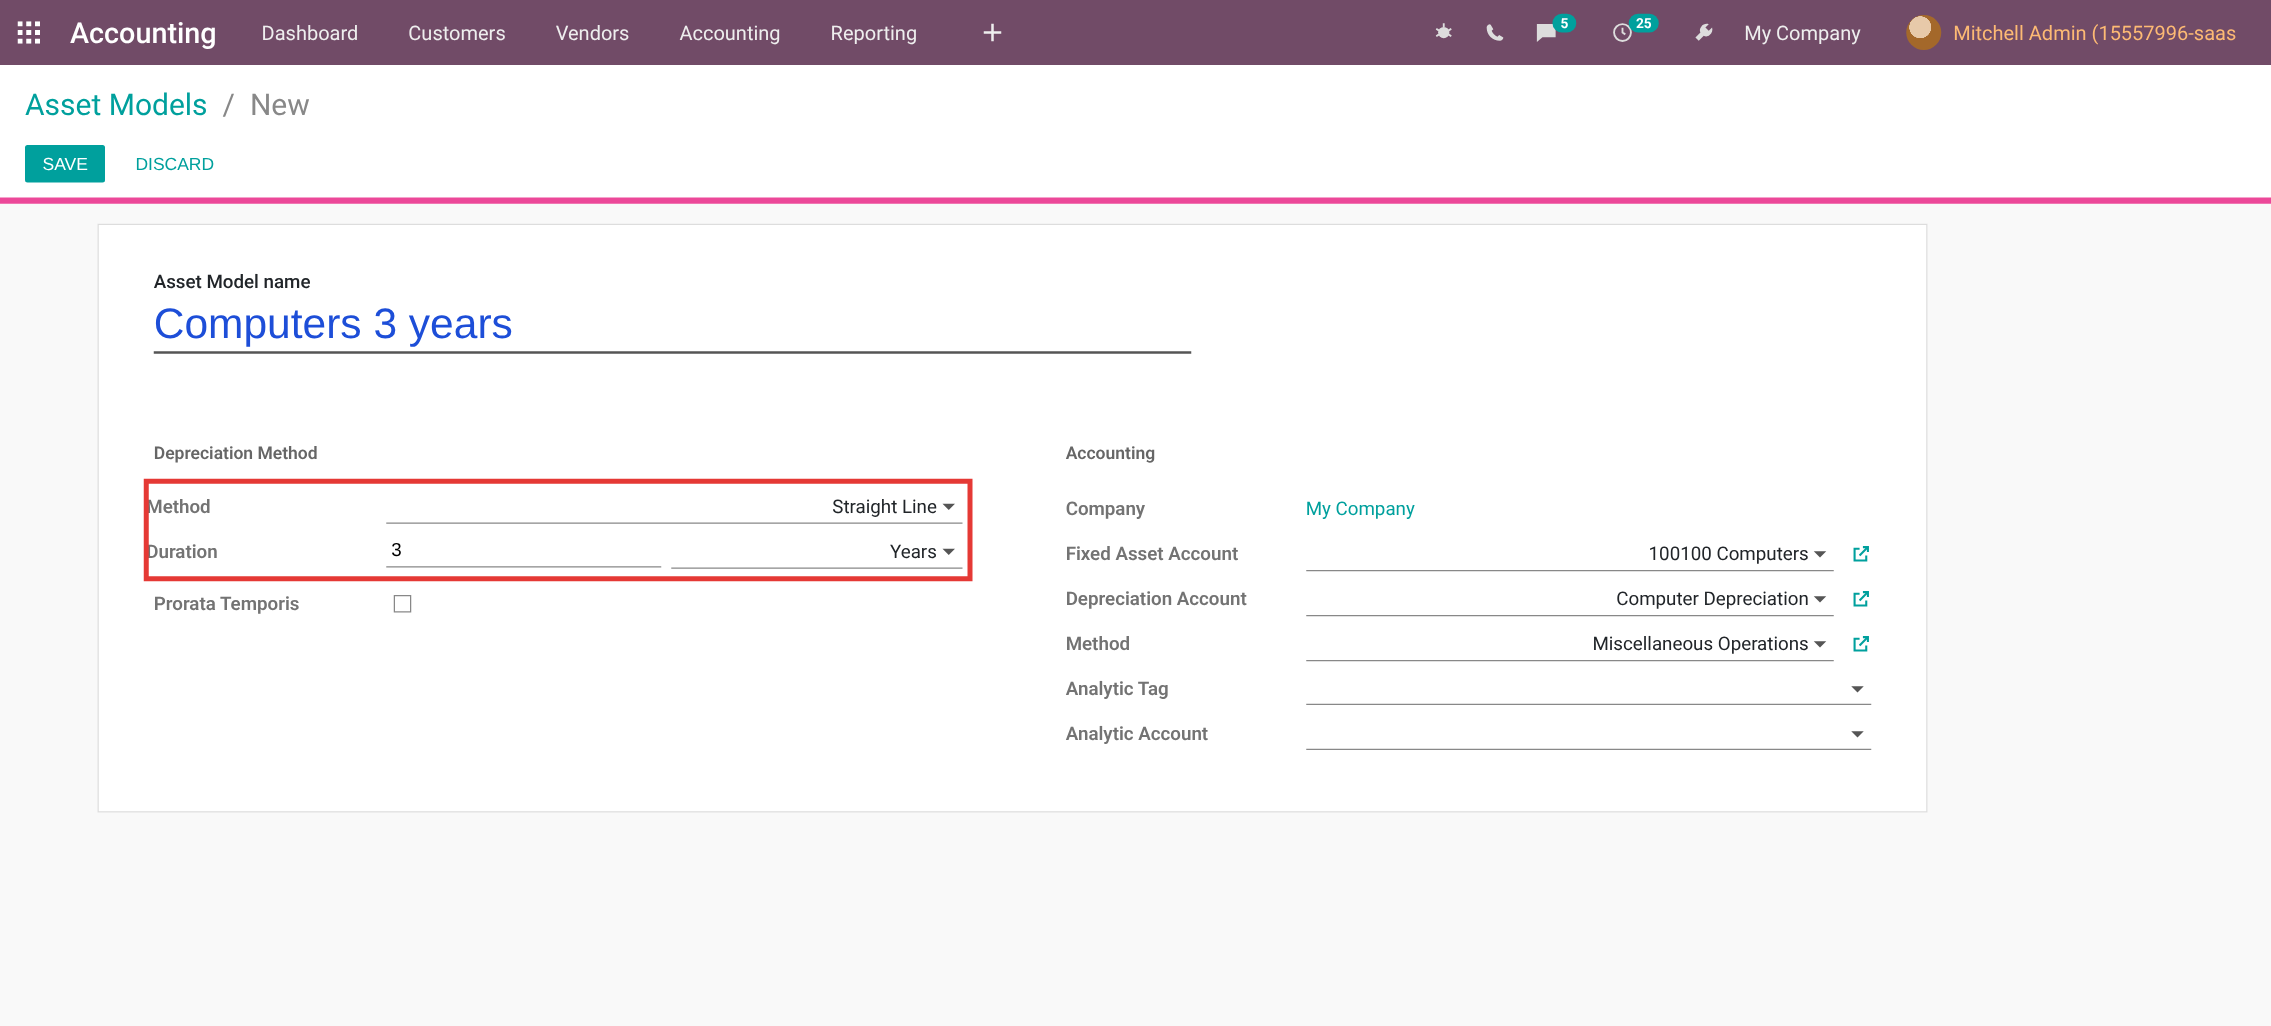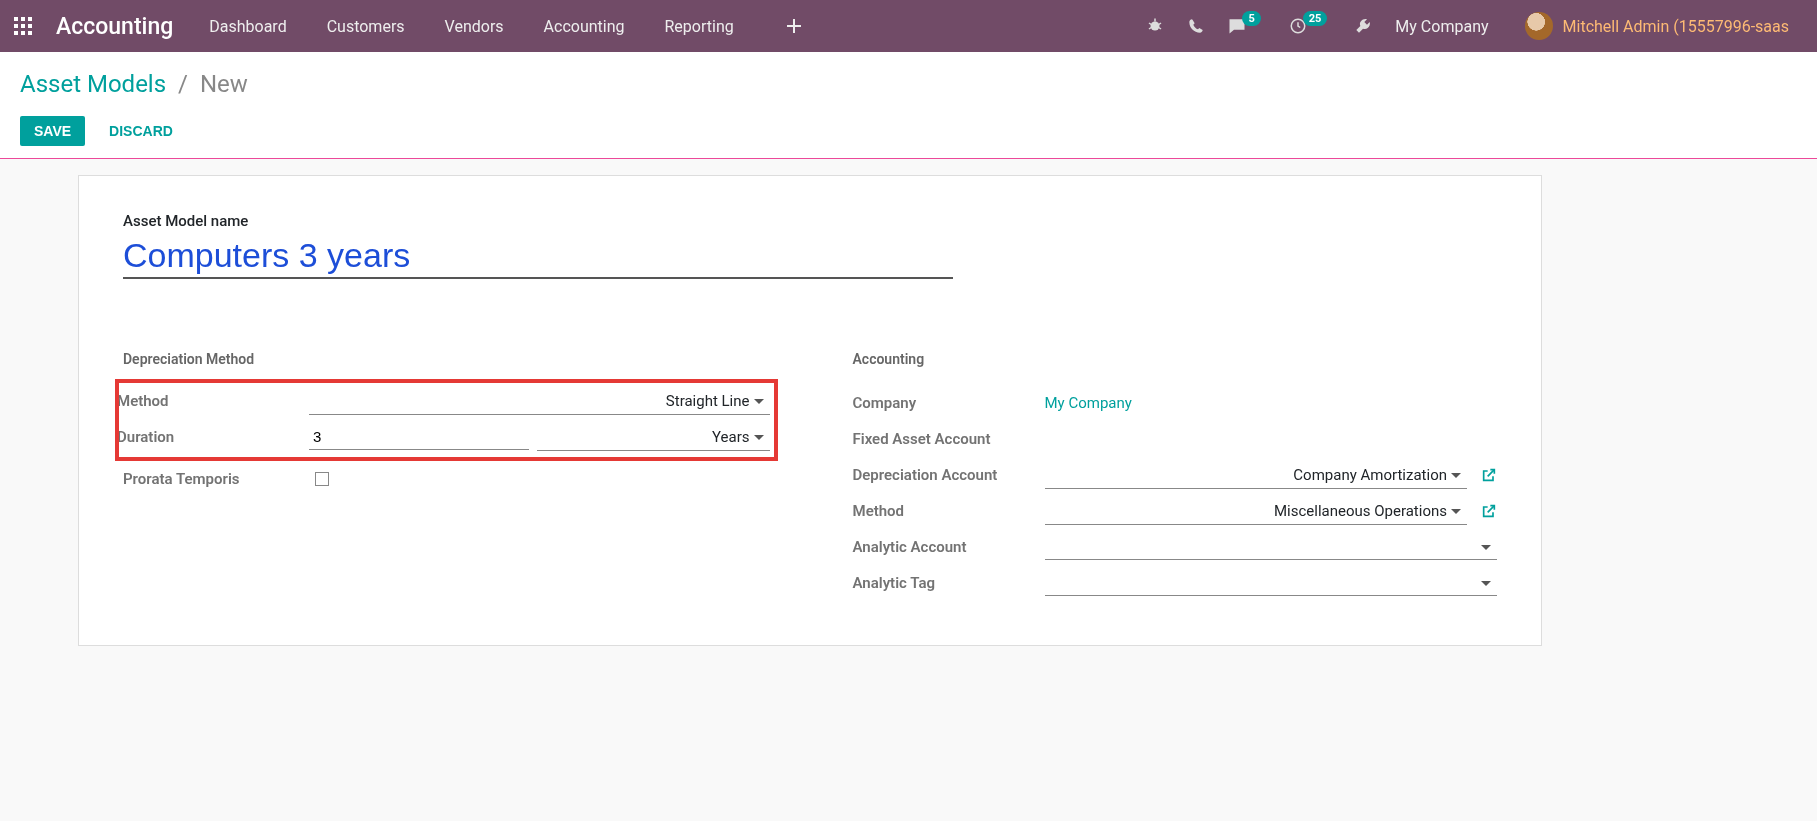--- a/index.html
+++ b/index.html
@@ -63,36 +63,36 @@
     border-radius: 50%;
     background: radial-gradient(circle at 40% 35%, #e7c9a9 0 35%, #a4682a 36% 100%);
     margin-right: 10px;
     display:inline-block;
   }
   .user-text { font-size: 16px; color: #fdba74; overflow:hidden; white-space:nowrap; }
 
   
   .control-panel {
     background: #fff;
-    border-bottom: 1px solid #ec4899;
+    border-bottom: 5px solid #ec4899;
     padding: 18px 20px 12px 20px;
   }
   .breadcrumb {
     font-size: 24px;
     margin-bottom: 18px;
   }
   .breadcrumb .bc-link { color: #00A09D; cursor: pointer; }
   .breadcrumb .bc-sep { color: #888; margin: 0 6px; }
   .breadcrumb .bc-current { color: #888; }
   .btn-row { display: flex; align-items: center; gap: 10px; }
   .btn {
     border: none;
     padding: 7px 14px;
     font-size: 14px;
-    font-weight: 700;
+    font-weight: 400;
     cursor: pointer;
     border-radius: 2px;
   }
   .btn-primary { background: #00A09D; color: #fff; }
   .btn-secondary { background: transparent; color: #00A09D; }
 
   
   .form-area {
     padding: 16px 78px 30px 78px;
   }
@@ -335,26 +335,36 @@
 
         <div class="field-row">
           <div class="field-label">Company</div>
           <div class="field-value">
             <span class="link-green">My Company</span>
           </div>
         </div>
 
         <div class="field-row">
           <div class="field-label">Fixed Asset Account</div>
+          <div class="field-value">
+            <div class="select-like">100100 Computers</div>
+            <span class="ext-link">
+              <svg width="16" height="16" viewBox="0 0 24 24" fill="none" stroke="#00A09D" stroke-width="2.5">
+                  <path d="M14 4h6v6"></path>
+                  <path d="M20 4L10 14"></path>
+                  <path d="M18 14v6H4V6h6"></path>
+                </svg>
+            </span>
+          </div>
         </div>
 
         <div class="field-row">
           <div class="field-label">Depreciation Account</div>
           <div class="field-value">
-            <div class="select-like">Company Amortization</div>
+            <div class="select-like">Computer Depreciation</div>
             <span class="ext-link">
               <svg width="16" height="16" viewBox="0 0 24 24" fill="none" stroke="#00A09D" stroke-width="2.5">
                   <path d="M14 4h6v6"></path>
                   <path d="M20 4L10 14"></path>
                   <path d="M18 14v6H4V6h6"></path>
                 </svg>
             </span>
           </div>
         </div>
 
@@ -367,28 +377,28 @@
               <svg width="16" height="16" viewBox="0 0 24 24" fill="none" stroke="#00A09D" stroke-width="2.5">
                   <path d="M14 4h6v6"></path>
                   <path d="M20 4L10 14"></path>
                   <path d="M18 14v6H4V6h6"></path>
                 </svg>
             </span>
           </div>
         </div>
 
         <div class="field-row">
+          <div class="field-label">Analytic Tag</div>
+          <div class="field-value">
+            <div class="select-like select-empty"></div>
+          </div>
+        </div>
+
+        <div class="field-row">
           <div class="field-label">Analytic Account</div>
-          <div class="field-value">
-            <div class="select-like select-empty"></div>
-          </div>
-        </div>
-
-        <div class="field-row">
-          <div class="field-label">Analytic Tag</div>
           <div class="field-value">
             <div class="select-like select-empty"></div>
           </div>
         </div>
       </div>
     </div>
 
   </div>
 </div>
 

